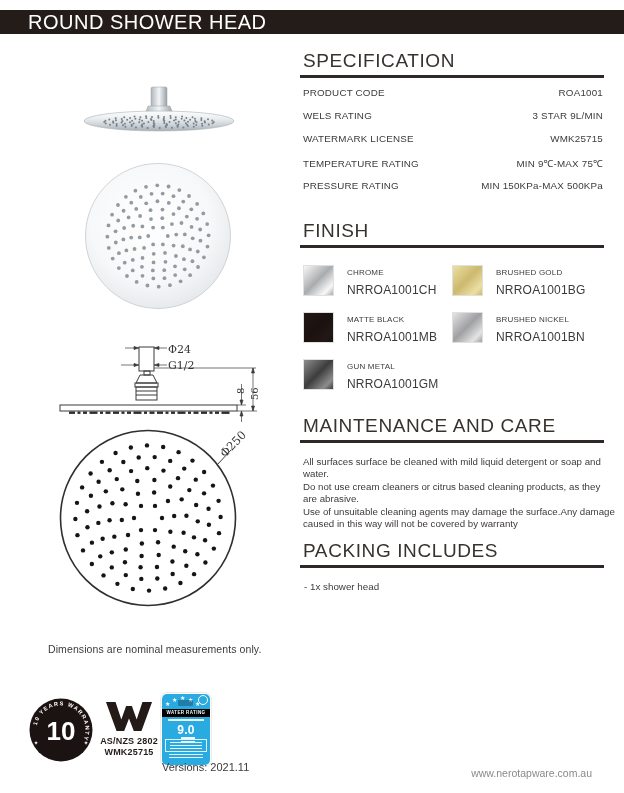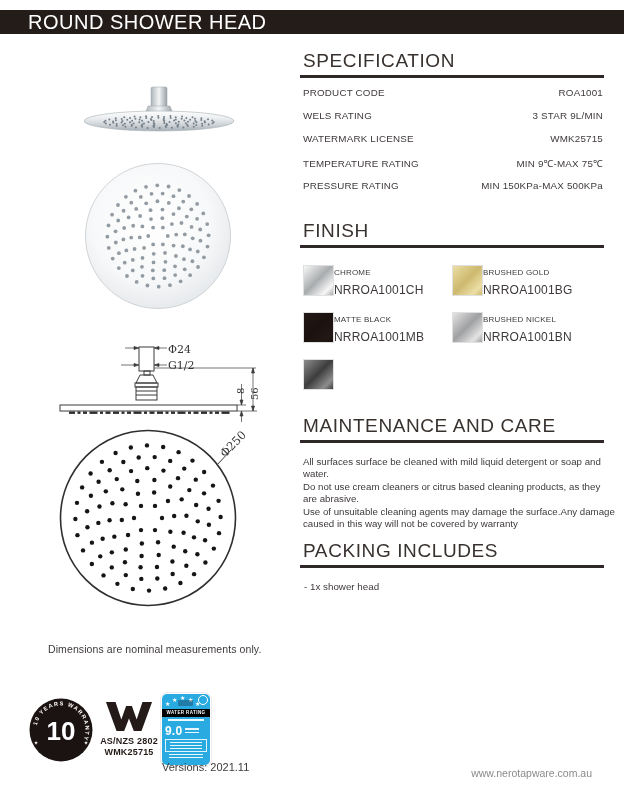--- a/index.html
+++ b/index.html
@@ -26,21 +26,21 @@
   .section-rule{height:3px;background:var(--rule);margin-top:3px;}
   #spec{top:50px;}
   .spec-rows{margin-top:9px;}
   .spec-row{display:flex;justify-content:space-between;align-items:baseline;height:23.2px;
             font-size:9.8px;letter-spacing:.2px;}
   .spec-label{padding-left:3px;}
   .spec-value{padding-right:1px;text-align:right;}
 
   #finish{top:220px;}
   .finish-grid{margin-top:17px;display:grid;grid-template-columns:149px 1fr;row-gap:15px;padding-left:3px;}
-  .finish-option{display:flex;}
+  .finish-option{display:flex;gap:13px;}
   .swatch{width:31px;height:31px;border:1px solid #e0e0e0;box-sizing:border-box;flex:0 0 auto;}
   .finish-name{font-size:8px;letter-spacing:.2px;margin-top:3px;}
   .finish-code{font-size:12px;margin-top:6px;letter-spacing:.2px;}
 
   #maintenance{top:415px;}
   .maintenance-text{margin-top:13px;font-size:9.7px;line-height:12.4px;padding-left:3px;width:312px;}
   .maintenance-text p{margin:0;}
 
   #packing{top:540px;}
   .packing-item{margin-top:13px;font-size:9.8px;padding-left:4px;}
@@ -65,21 +65,21 @@
   .wels-stars .star{position:absolute;color:#fff;font-size:6px;line-height:6px;}
   .star.s1{left:3px;top:7px;} .star.s2{left:10px;top:3px;} .star.s3{left:18px;top:1px;}
   .star.s4{left:26px;top:3px;} .star.s5{left:33px;top:7px;}
   .wels-tagline{position:absolute;left:16px;top:6px;width:15px;height:6px;background:rgba(20,40,60,.35);border-radius:1px;}
   .wels-emblem{position:absolute;right:2px;top:1px;width:10px;height:10px;border:1.5px solid #fff;
                border-radius:50%;background:var(--wels-blue);box-sizing:border-box;}
   .wels-band{background:#000;color:#fff;font-size:4.5px;font-weight:bold;text-align:center;
              height:8px;line-height:8px;letter-spacing:.4px;}
   .wels-site-bar{height:6px;display:flex;align-items:center;justify-content:center;}
   .wels-site-bar i{display:block;width:36px;height:1.6px;background:rgba(255,255,255,.92);}
-  .wels-value-row{display:flex;align-items:center;padding:0 3px;height:15px;}
+  .wels-value-row{display:flex;align-items:center;padding:0 3px;height:15px;flex-direction:column;}
   .wels-value{color:#fff;font-weight:bold;font-size:12px;letter-spacing:.2px;}
   .wels-unit-bars{display:flex;flex-direction:column;gap:2px;margin-left:3px;}
   .wels-unit-bars i{display:block;width:14px;height:1.5px;background:rgba(255,255,255,.9);}
   .wels-detail-box{margin:1px 3px 0;border:1px solid rgba(255,255,255,.85);padding:2px 1px;
                    display:flex;flex-direction:column;gap:1.8px;align-items:center;}
   .wels-detail-box i{display:block;width:85%;height:1.2px;background:rgba(255,255,255,.9);}
   .wels-footer-bars{margin-top:2px;display:flex;flex-direction:column;gap:1.8px;align-items:center;}
   .wels-footer-bars i{display:block;width:70%;height:1.2px;background:rgba(255,255,255,.9);}
 
   .version-text{position:absolute;left:162px;top:761px;font-size:11px;}
@@ -555,20 +555,24 @@
       </div>
       <div class="finish-option">
         <div class="swatch" style="background: linear-gradient(135deg, rgb(228, 228, 228) 0%, rgb(159, 160, 162) 48%, rgb(228, 228, 228) 82%, rgb(159, 160, 162) 100%);"></div>
         <div>
             <div class="finish-name">BRUSHED NICKEL</div>
              <div class="finish-code">NRROA1001BN</div>
           </div>
       </div>
       <div class="finish-option">
         <div class="swatch" style="background: linear-gradient(135deg, rgb(141, 141, 141) 0%, rgb(61, 61, 61) 48%, rgb(141, 141, 141) 82%, rgb(61, 61, 61) 100%);"></div>
+        <div>
+            <div class="finish-name">GUN METAL</div>
+             <div class="finish-code">NRROA1001GM</div>
+          </div>
       </div>
     </div>
   </div>
 
   <div class="section" id="maintenance">
     <div class="section-title">MAINTENANCE AND CARE</div>
     <div class="section-rule"></div>
     <div class="maintenance-text">
       <p>All surfaces surface be cleaned with mild liquid detergent or soap and water.</p>
       <p>Do not use cream cleaners or citrus based cleaning products, as they are abrasive.</p>

